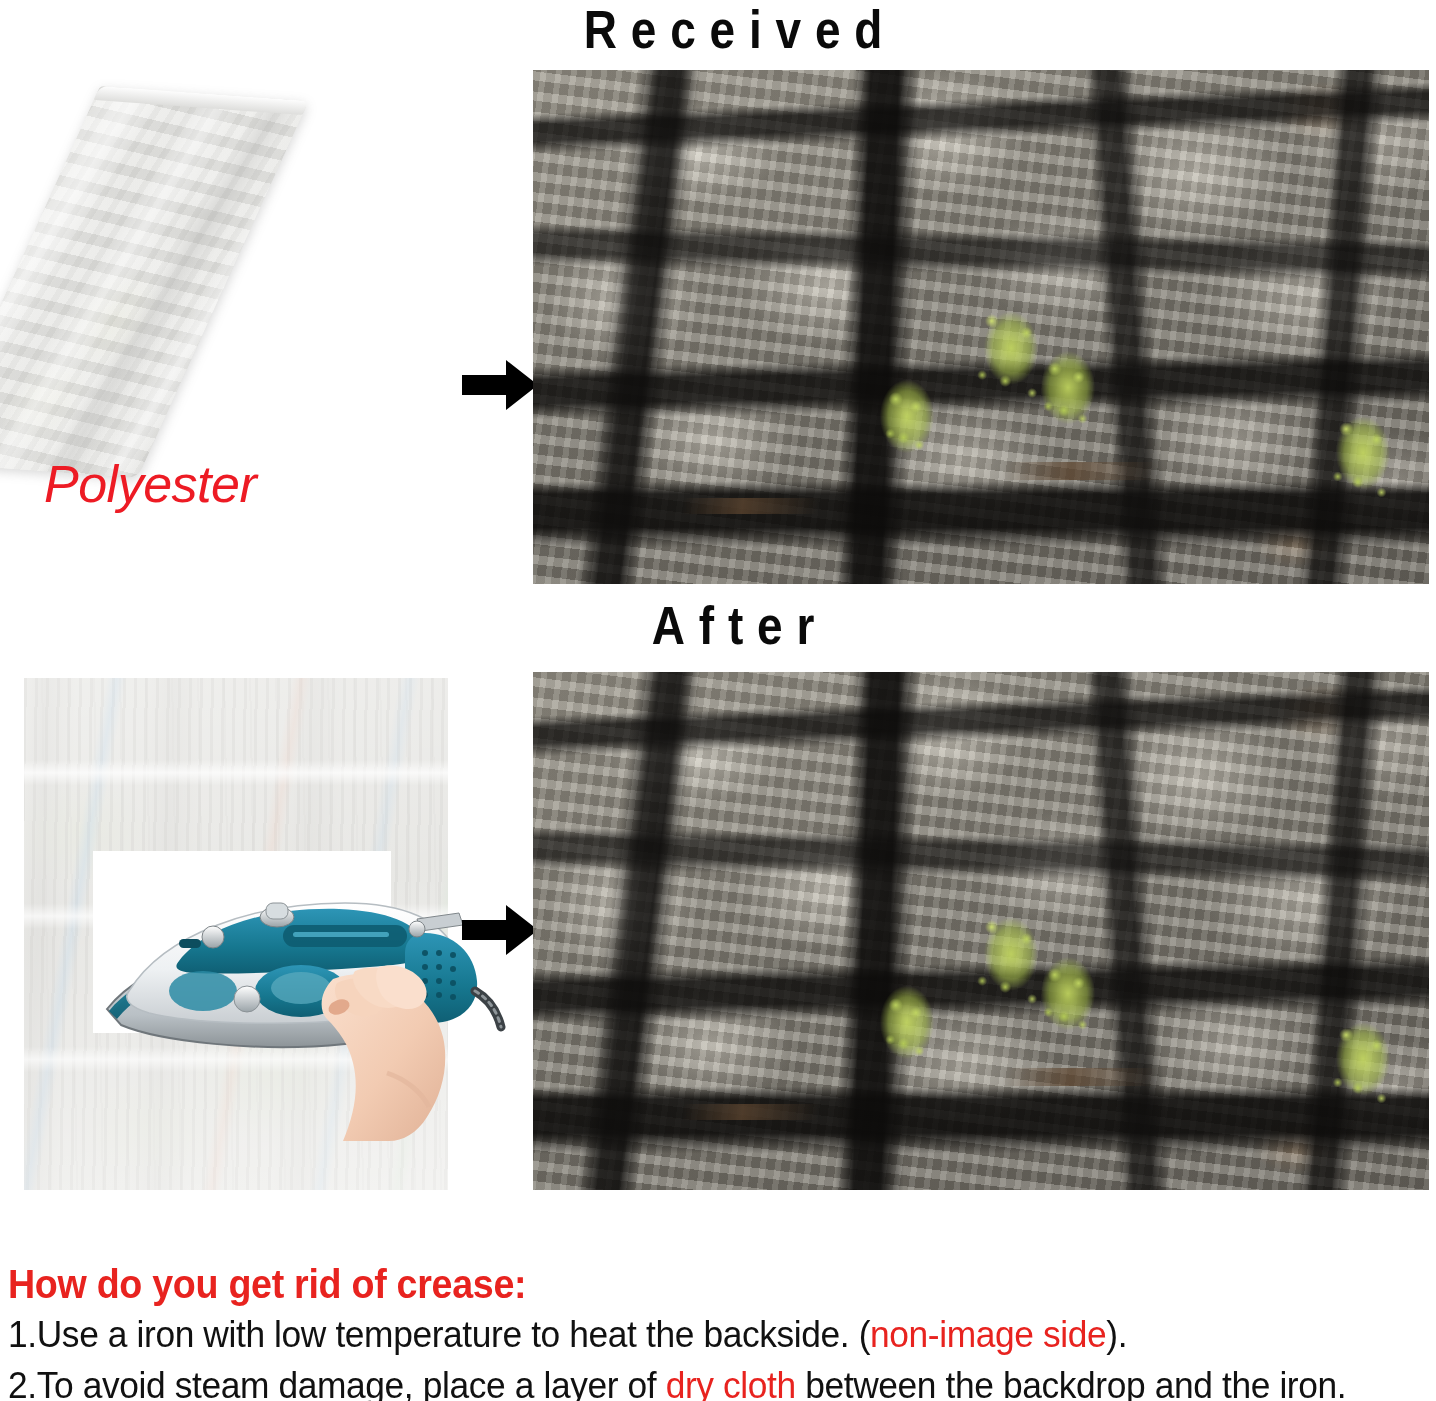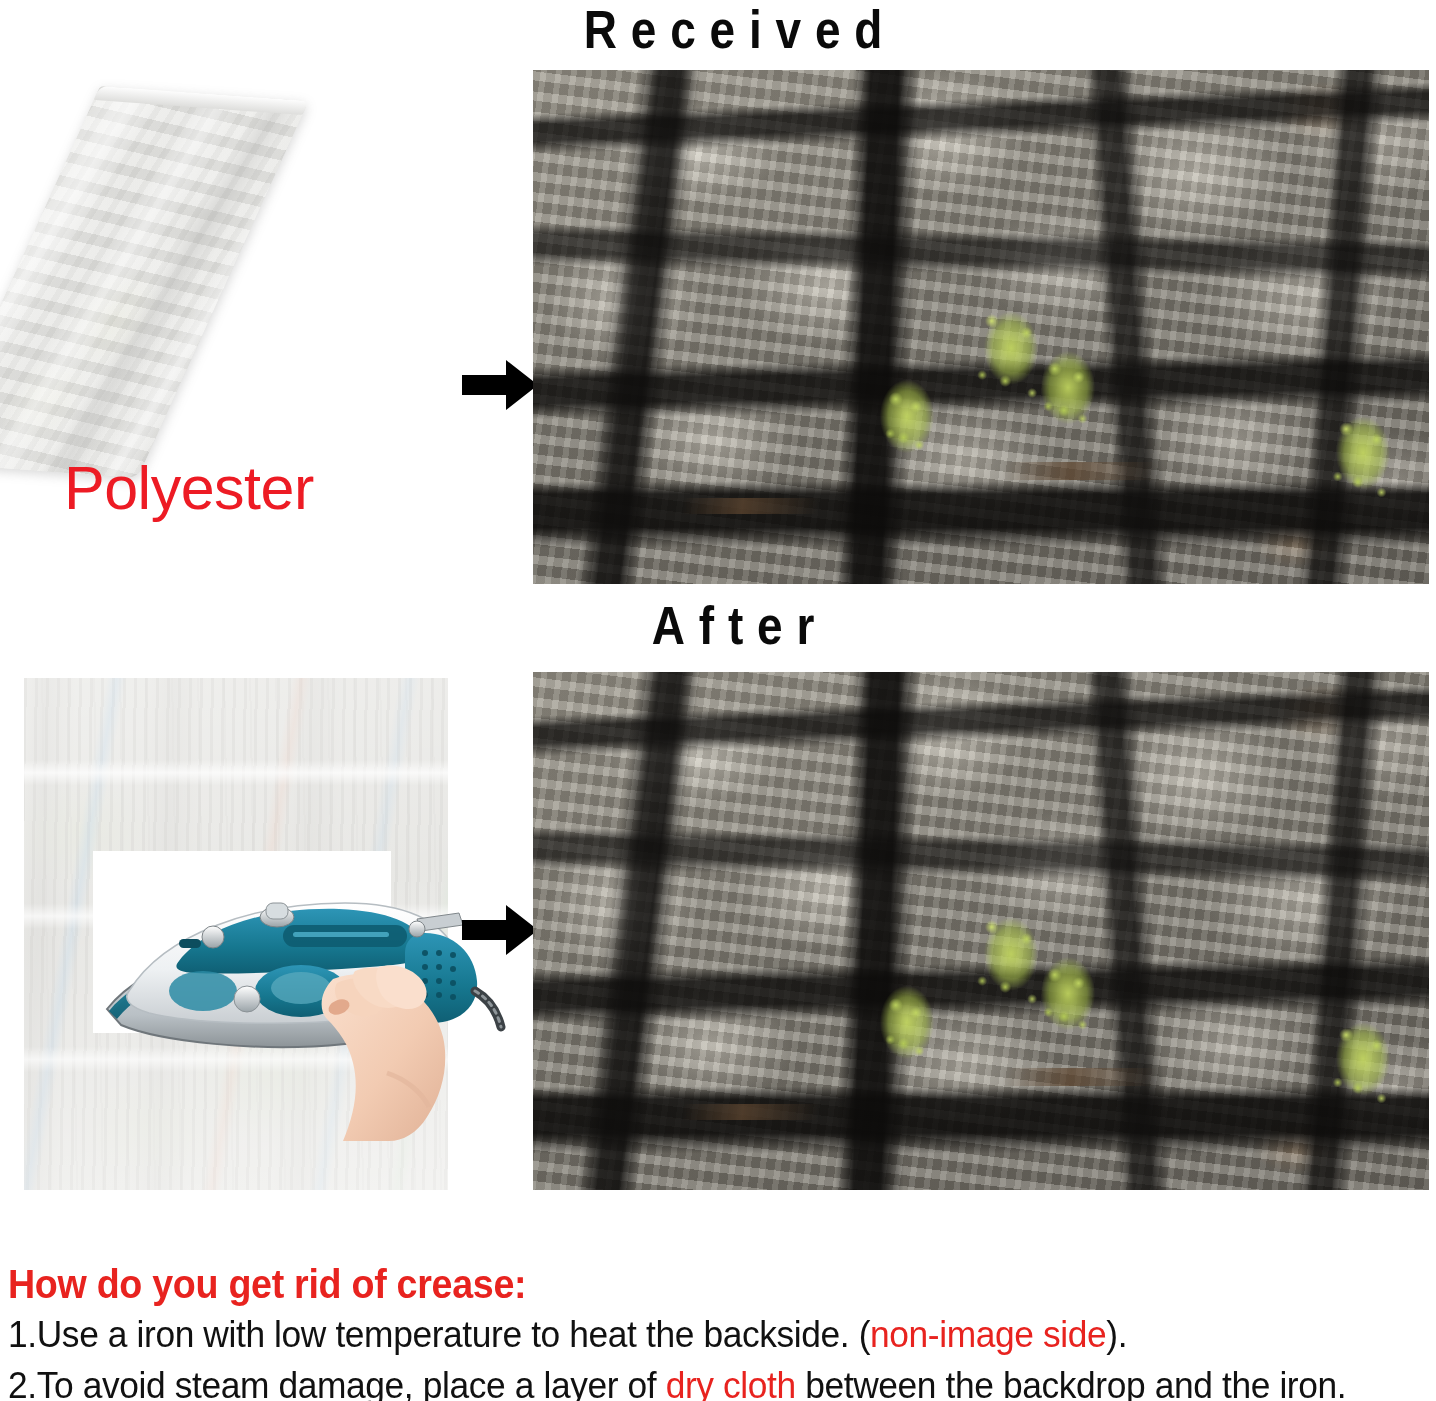--- a/index.html
+++ b/index.html
@@ -163,27 +163,28 @@
     height: 14px;
     transform: skewX(-21deg) rotate(4deg);
     transform-origin: top left;
     background: linear-gradient(180deg, #fdfdfd 0%, #dededc 100%);
     border-radius: 7px 7px 2px 2px;
   }
 
   
   #polyester-label {
     position: absolute;
-    left: 64px;
+    left: 44px;
     top: 458px;
-    font-size: 61px;
+    font-size: 52px;
     font-weight: 400;
     letter-spacing: -0.5px;
     line-height: 1;
     white-space: nowrap;
+    font-style: italic;
   }
 
   
   #faded-panel {
     position: absolute;
     left: 24px;
     top: 678px;
     width: 424px;
     height: 512px;
     overflow: hidden;

